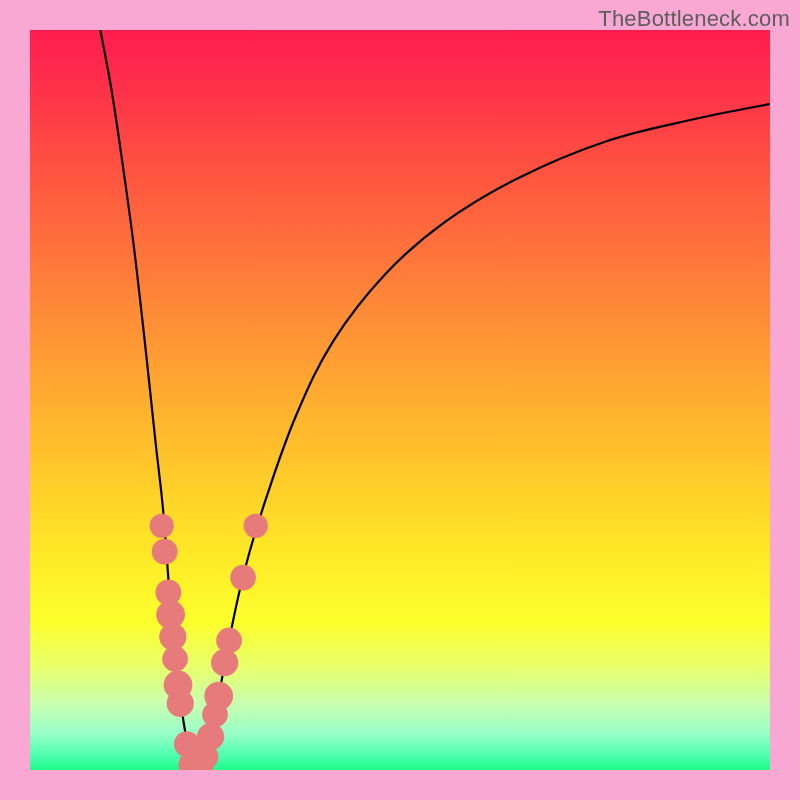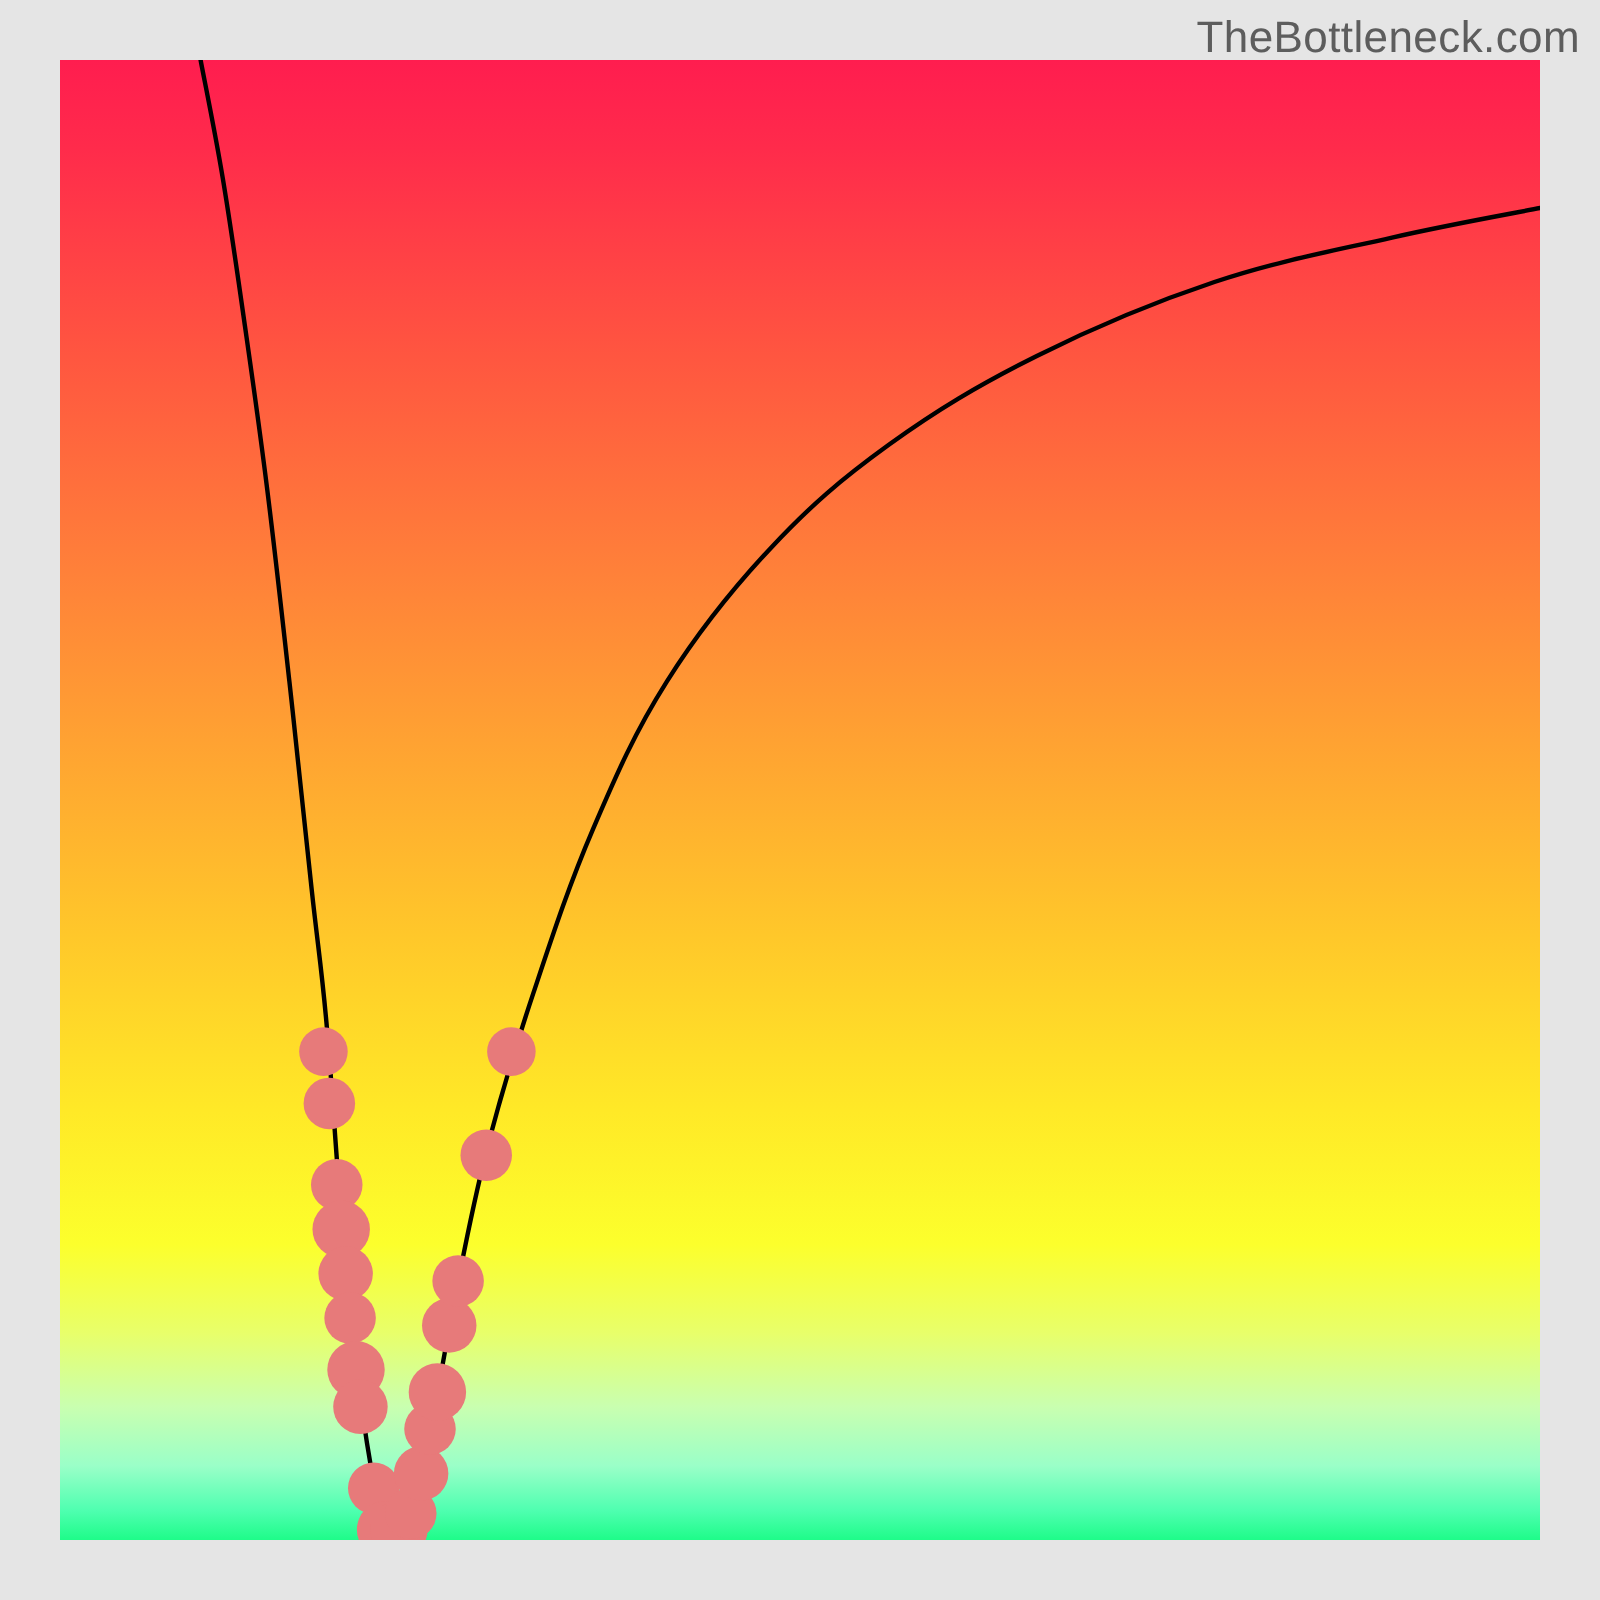--- a/index.html
+++ b/index.html
@@ -9,21 +9,21 @@
     height: 800px;
     background: #000;
     overflow: hidden;
   }
   .frame {
     position: absolute;
     left: 0;
     top: 0;
     width: 800px;
     height: 800px;
-    background: #e5e5e5;
+    background: #f9a8d4;
   }
   .plot {
     position: absolute;
     left: 30px;
     top: 30px;
     width: 740px;
     height: 740px;
     background: linear-gradient(to bottom,
       #ff1d4f 0%,
       #ff2b4b 6%,

